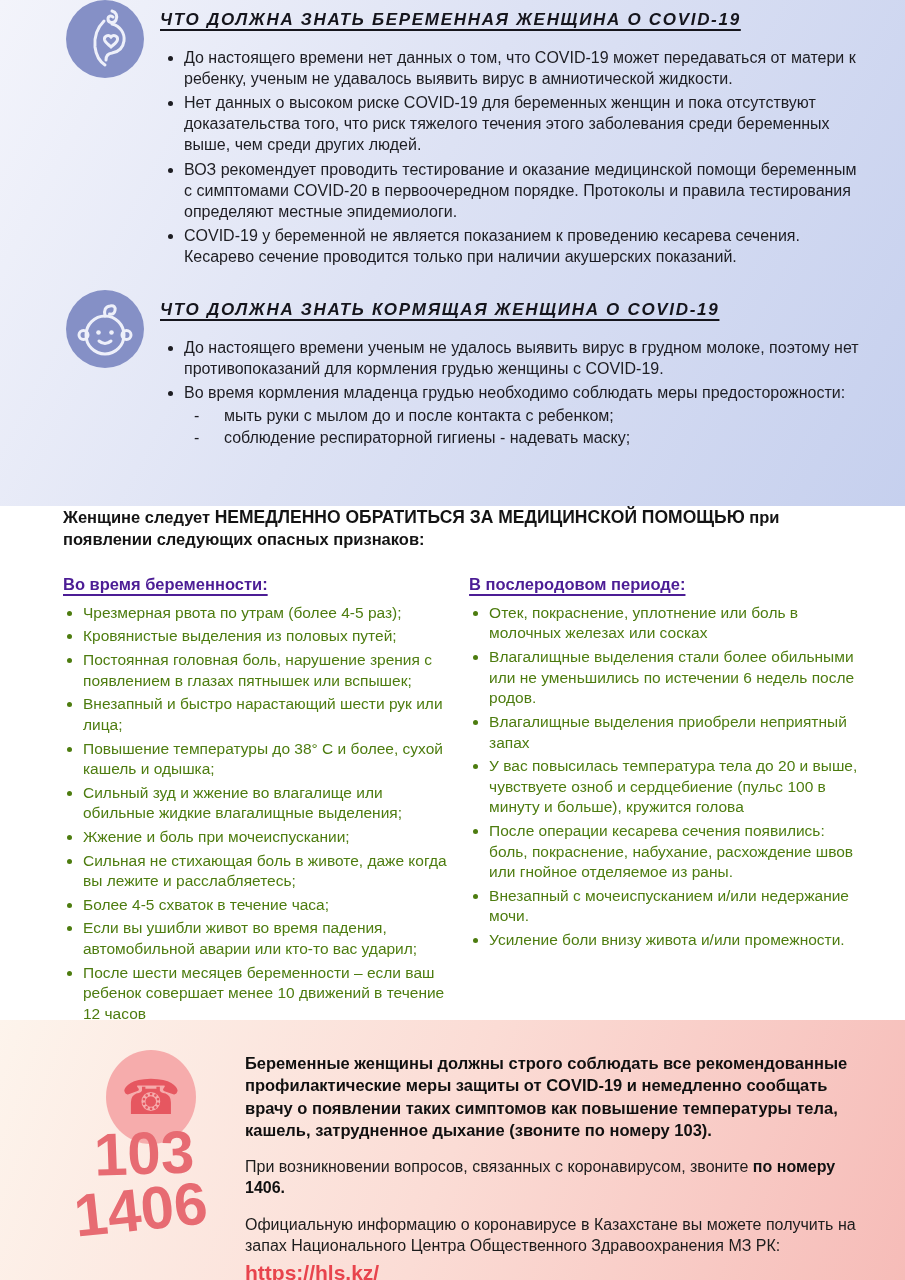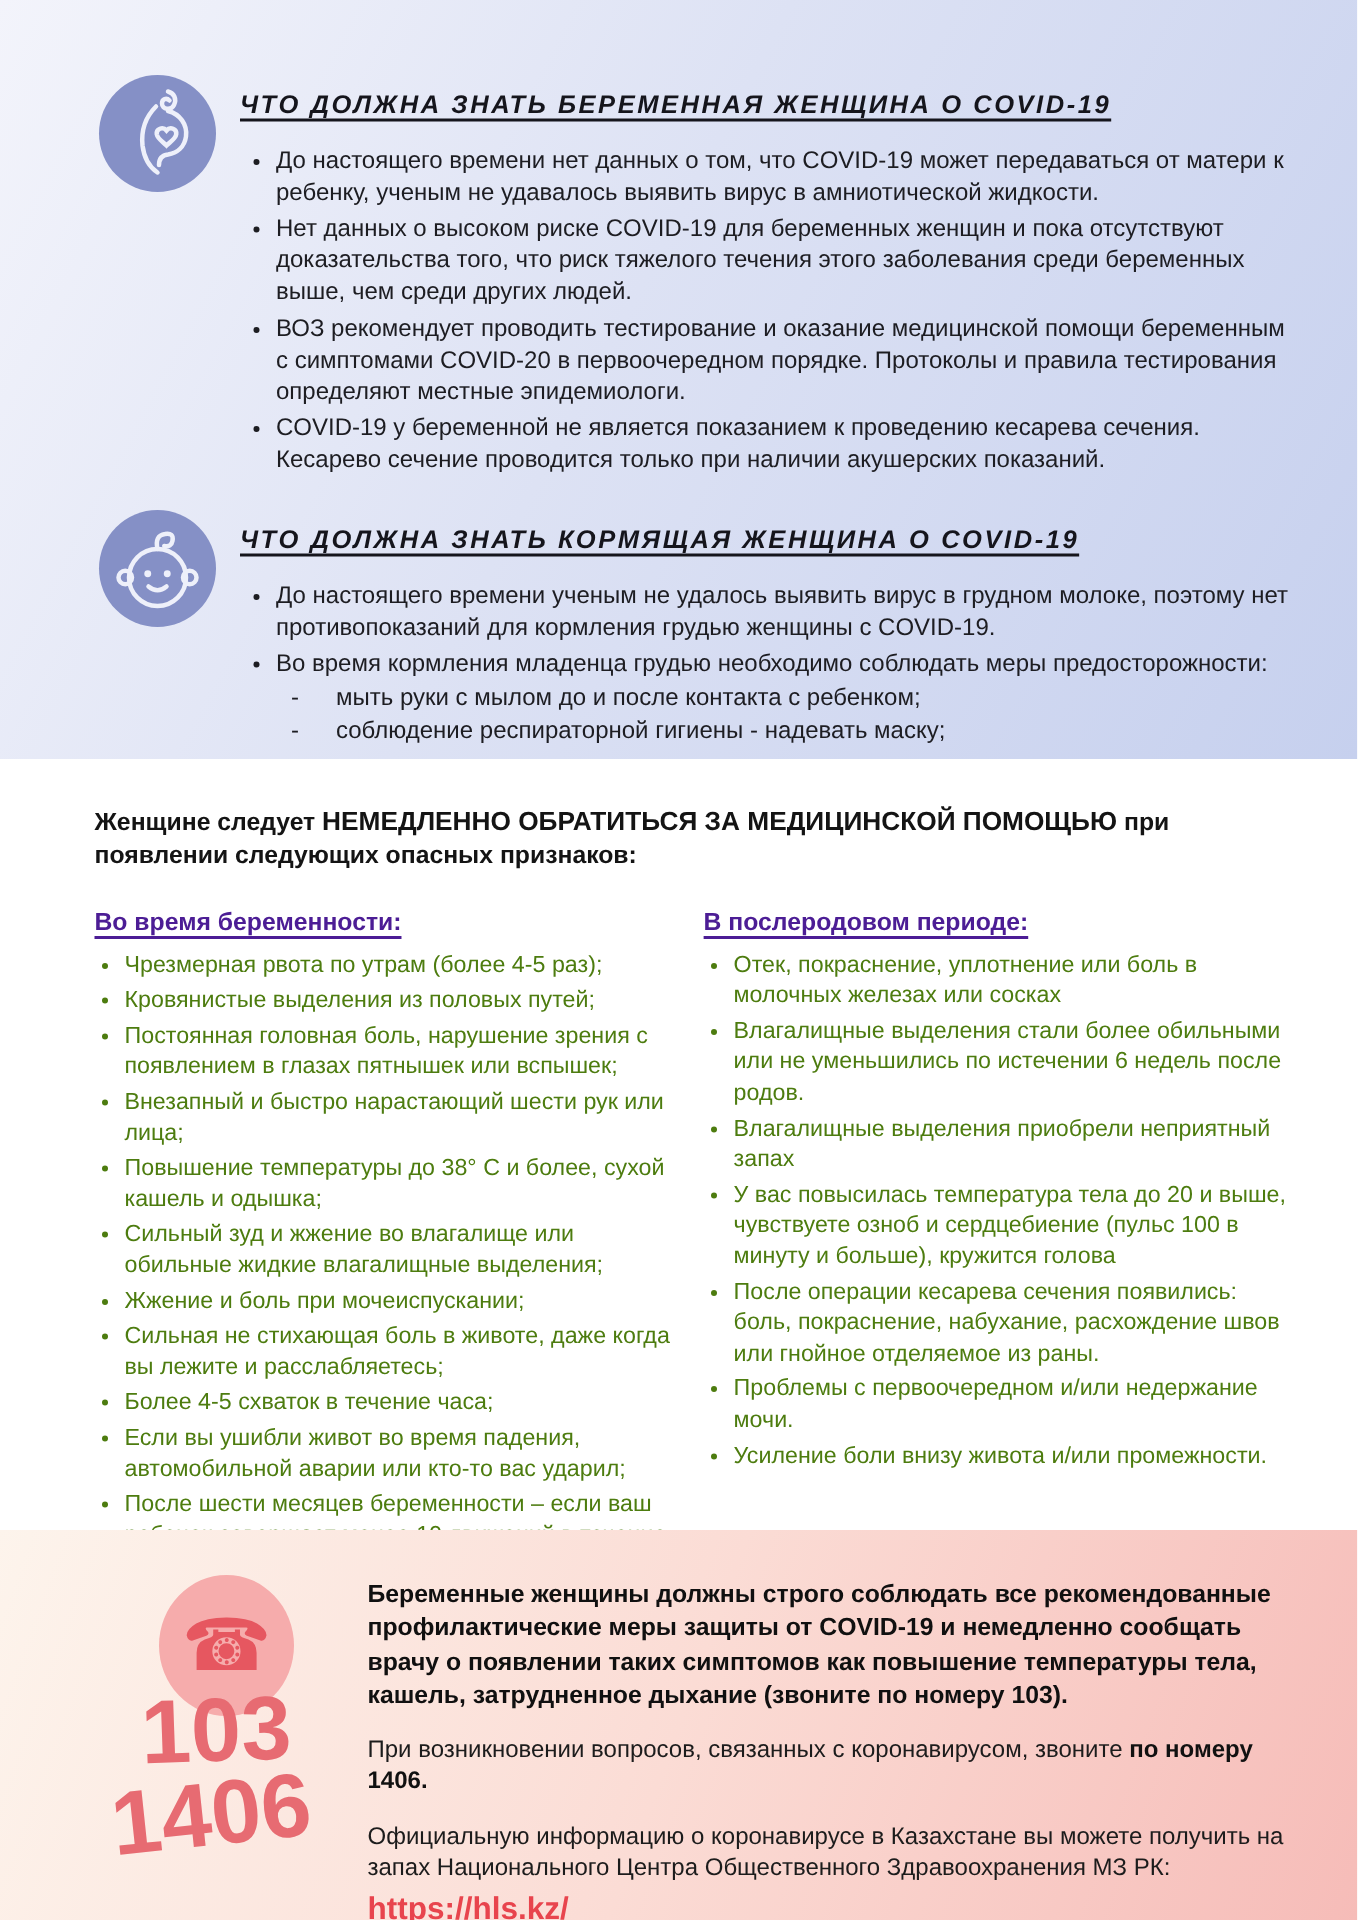--- a/index.html
+++ b/index.html
@@ -6,40 +6,40 @@
   html, body { margin: 0; padding: 0; background: #ffffff; }
   body { width: 905px; height: 1280px; font-family: "Liberation Sans", sans-serif; }
   .page { position: relative; width: 905px; height: 1280px; overflow: hidden; background: #ffffff; }
 
   
   .sec-blue {
     position: absolute; top: 0; left: 0; width: 905px; height: 506px;
     background: linear-gradient(118deg, #f3f4fb 0%, #dde2f4 45%, #c6d0ee 100%);
   }
   .block { display: flex; align-items: flex-start; padding: 0 42px 0 66px; }
-  .block-1 { padding-top: 50px; }
+  .block-1 { }
   .block-2 { padding-top: 20px; }
   .icon-circle {
     flex: 0 0 auto; width: 78px; height: 78px; border-radius: 50%;
     background: #8590c6; display: flex; align-items: center; justify-content: center;
   }
   .blk-content { margin-left: 16px; flex: 1; }
   .sec-title {
     margin: 10px 0 0; font-size: 17px; font-weight: 800; font-style: italic;
     letter-spacing: 1.7px; color: #15151c;
     text-decoration: underline; text-underline-offset: 4px; text-decoration-thickness: 1.5px;
   }
   ul.blist { margin: 17px 0 0; padding-left: 24px; font-size: 16px; line-height: 1.32; color: #1d1d22; }
   ul.blist > li { margin-bottom: 3px; }
   ul.dash { list-style: none; margin: 2px 0 0; padding-left: 10px; }
   ul.dash > li { position: relative; padding-left: 30px; }
   ul.dash > li::before { content: "-"; position: absolute; left: 0; top: 0; }
 
   
-  .sec-white { position: absolute; top: 506px; left: 0; width: 905px; height: 514px; background: #ffffff; padding: 30px 42px 0 63px; }
+  .sec-white { position: absolute; top: 506px; left: 0; width: 905px; height: 514px; background: #ffffff; padding: 0 42px 0 63px; }
   .intro { margin: 0; max-width: 800px; font-size: 16.5px; font-weight: 700; line-height: 1.32; color: #141414; }
   .intro .caps { font-size: 17.5px; font-weight: 800; }
   .cols { display: flex; margin-top: 24px; }
   .col-left { width: 398px; }
   .col-right { width: 404px; margin-left: 18px; }
   .col-title {
     margin: 0; font-size: 16.5px; font-weight: 800; color: #4c1d95;
     text-decoration: underline; text-underline-offset: 4px; text-decoration-thickness: 1.5px;
   }
   ul.wlist { margin: 9px 0 0; padding-left: 20px; font-size: 15.5px; line-height: 1.33; color: #4d7c0f; }
@@ -148,21 +148,21 @@
         </ul>
       </div>
       <div class="col-right">
         <h3 class="col-title">В послеродовом периоде:</h3>
         <ul class="wlist">
           <li>Отек, покраснение, уплотнение или боль в молочных железах или сосках</li>
           <li>Влагалищные выделения стали более обильными или не уменьшились по истечении 6 недель после родов.</li>
           <li>Влагалищные выделения приобрели неприятный запах</li>
           <li>У вас повысилась температура тела до 20 и выше, чувствуете озноб и сердцебиение (пульс 100 в минуту и больше), кружится голова</li>
           <li>После операции кесарева сечения появились: боль, покраснение, набухание, расхождение швов или гнойное отделяемое из раны.</li>
-          <li>Проблемы с первоочередном и/или недержание мочи.</li>
+          <li>Внезапный с мочеиспусканием и/или недержание мочи.</li>
           <li>Усиление боли внизу живота и/или промежности.</li>
         </ul>
       </div>
     </div>
   </section>
 
   <section class="sec-pink">
     <div class="phone-circle">
       <span class="phone-glyph">☎</span>
     </div>

